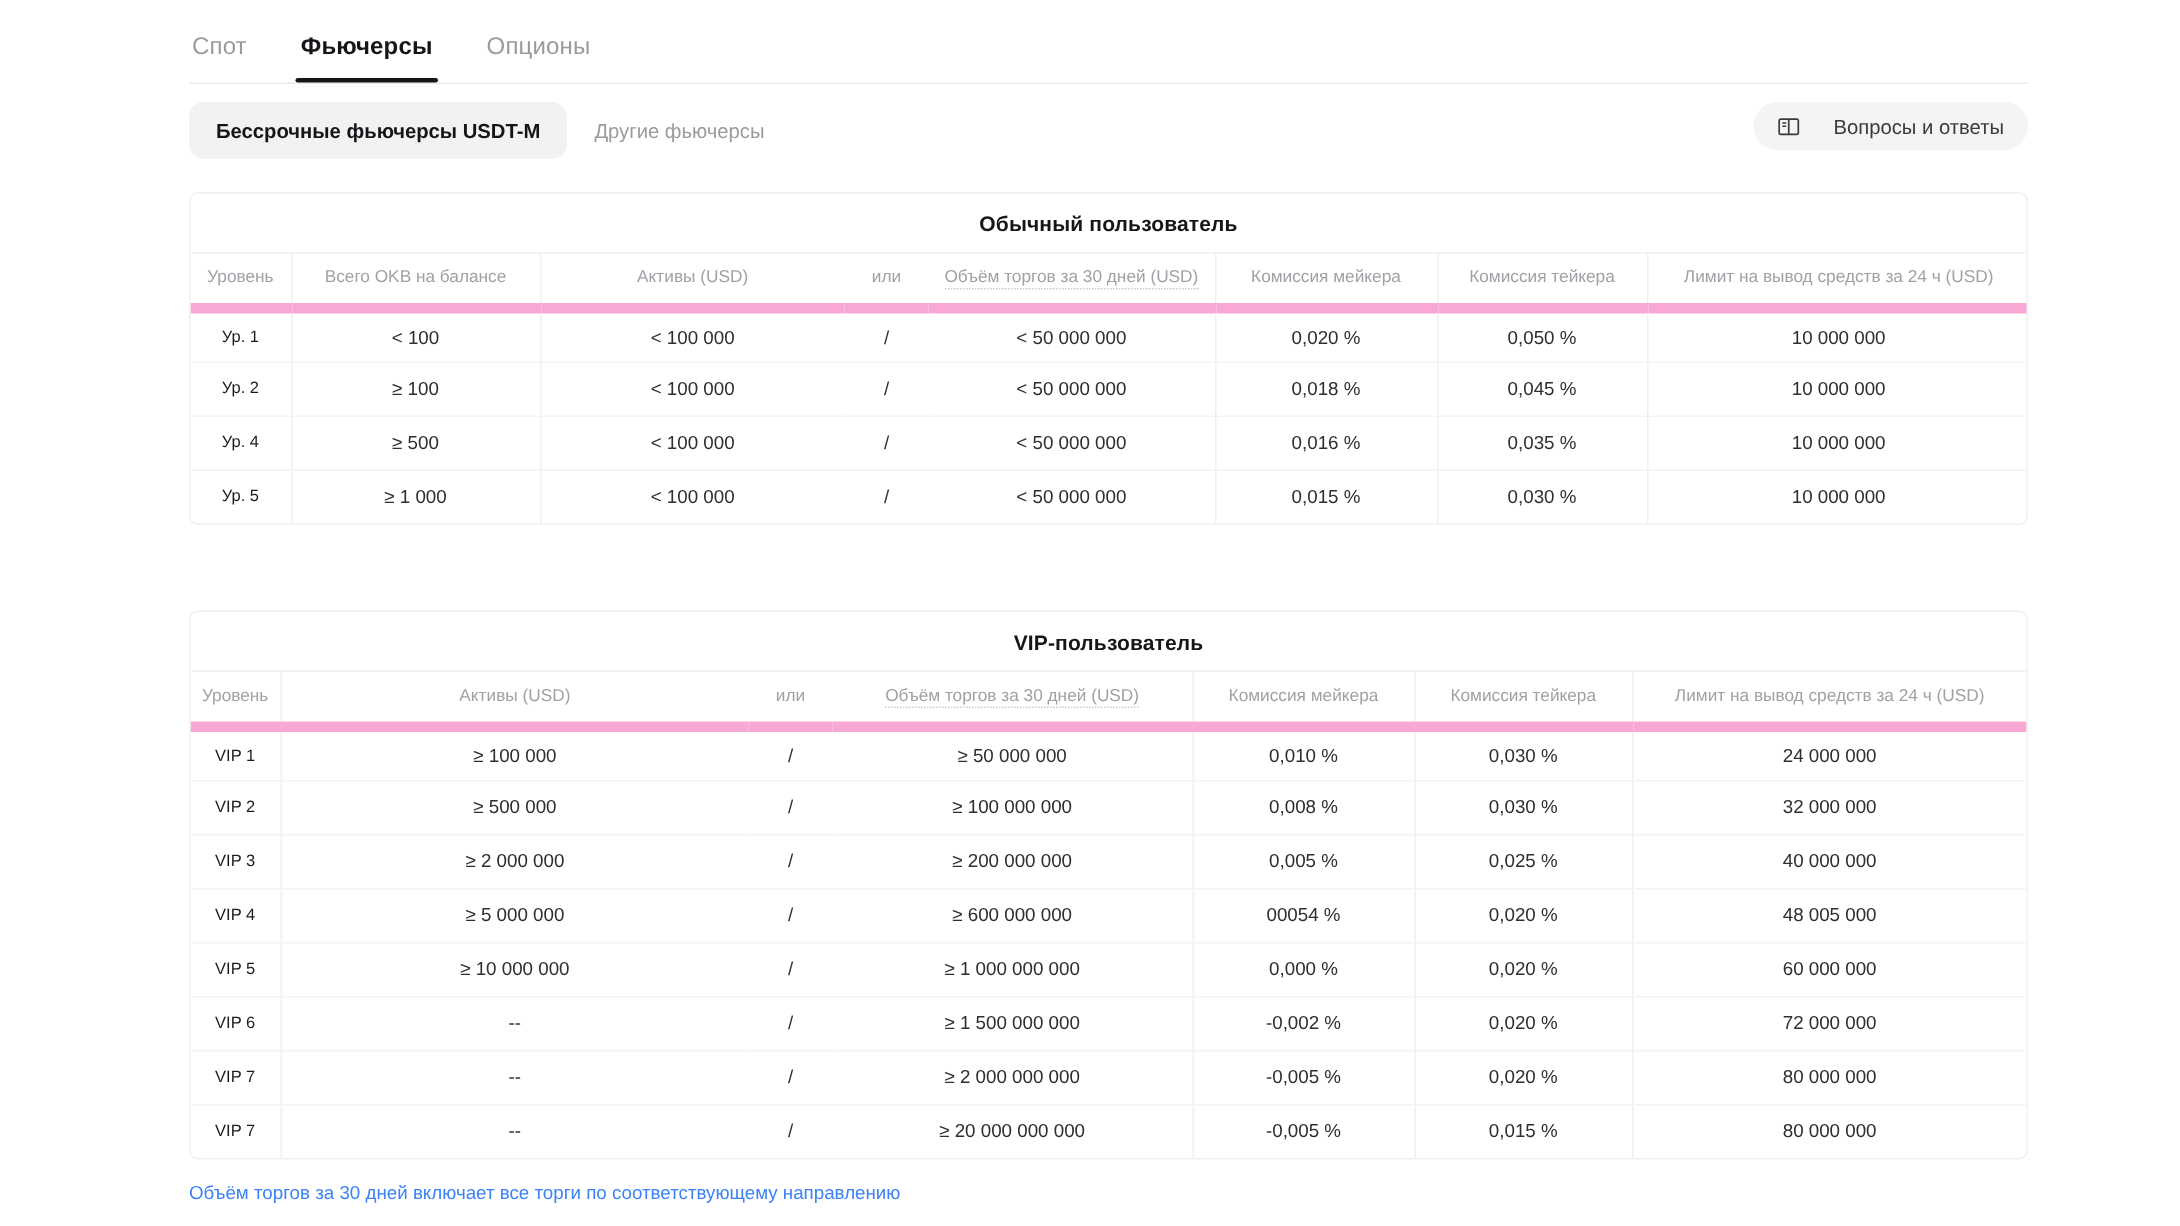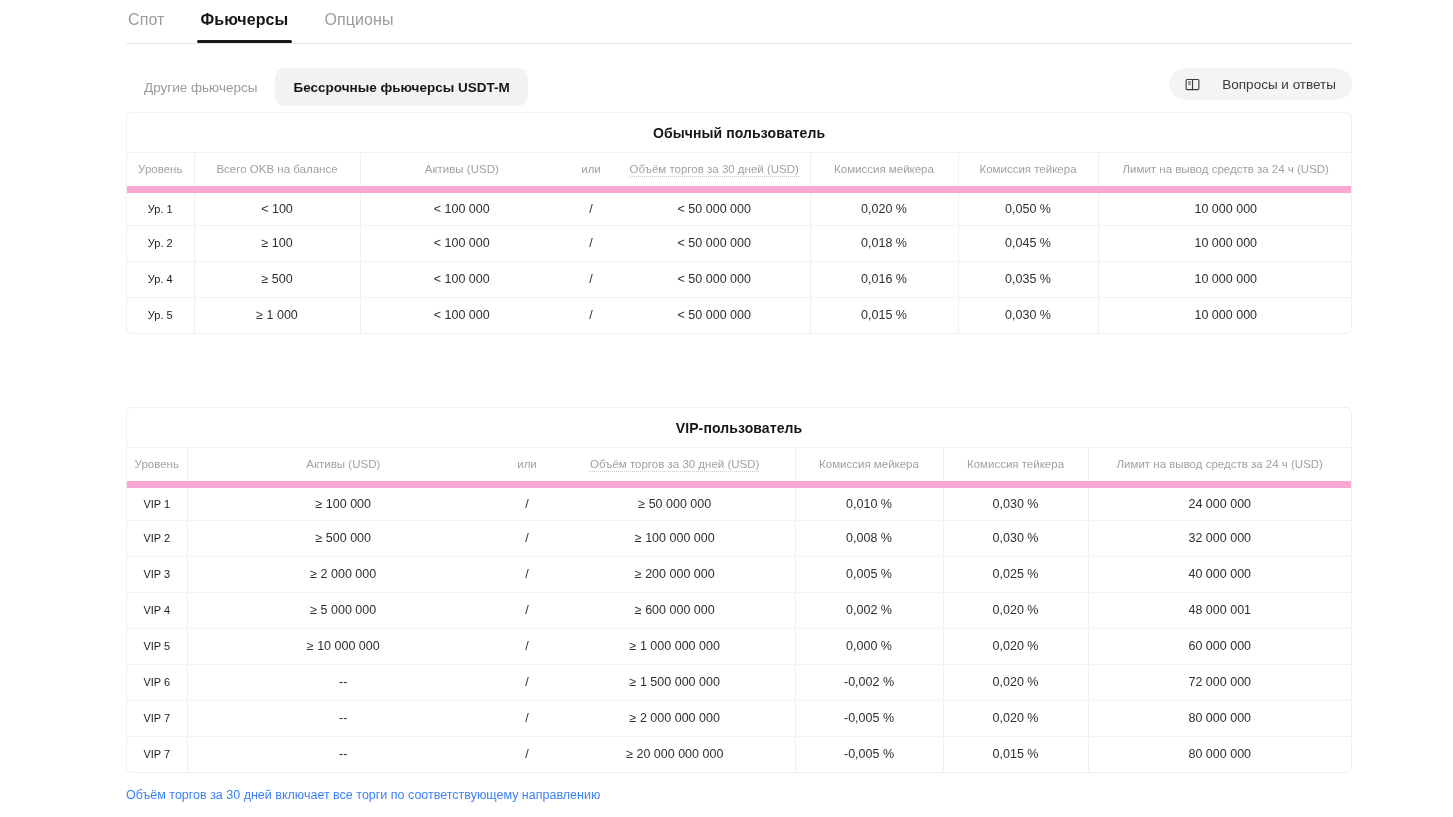--- a/index.html
+++ b/index.html
@@ -17,21 +17,21 @@
     width: 1453px;
     height: 817px;
     background: #ffffff;
     overflow: hidden;
   }
 
   
   .top-tabs {
     position: absolute;
     left: 126px;
-    top: 0;
+    top: 12px;
     width: 1226px;
     height: 44px;
     display: flex;
     align-items: flex-start;
     gap: 32px;
     border-bottom: 1px solid #eaeaea;
   }
   .top-tab {
     position: relative;
     padding: 10px 2px 12px 2px;
@@ -104,21 +104,21 @@
   
   .card {
     position: absolute;
     left: 126px;
     width: 1226px;
     border: 1px solid #f0f0f1;
     border-radius: 6px;
     background: #fff;
     overflow: hidden;
   }
-  #card-standard { top: 112px; }
+  #card-standard { top: 128px; }
   #card-vip      { top: 407px; }
 
   .card-title {
     height: 40px;
     display: flex;
     align-items: center;
     justify-content: center;
     font-size: 14px;
     font-weight: 700;
     color: #16161a;
@@ -180,22 +180,22 @@
 
 <div class="page">
 
   <div class="top-tabs">
     <div class="top-tab">Спот</div>
     <div class="top-tab active">Фьючерсы</div>
     <div class="top-tab">Опционы</div>
   </div>
 
   <div class="subbar">
+    <div class="chip selected">Бессрочные фьючерсы USDT-M</div>
     <div class="chip">Другие фьючерсы</div>
-    <div class="chip selected">Бессрочные фьючерсы USDT-M</div>
 
     <div class="faq-btn">
       <span>
         <svg width="15" height="15" viewBox="0 0 16 16" fill="none">
           <rect x="1.2" y="2.6" width="13.6" height="10.8" rx="1.2" stroke="#3a3a3e" stroke-width="1.2"></rect>
           <line x1="8" y1="2.6" x2="8" y2="13.4" stroke="#3a3a3e" stroke-width="1.2"></line>
           <line x1="3.4" y1="5.4" x2="6.2" y2="5.4" stroke="#3a3a3e" stroke-width="1.1"></line>
           <line x1="3.4" y1="7.6" x2="6.2" y2="7.6" stroke="#3a3a3e" stroke-width="1.1"></line>
         </svg>
       </span>
@@ -326,23 +326,23 @@
           <td>≥ 200 000 000</td>
           <td class="vdiv">0,005 %</td>
           <td class="vdiv">0,025 %</td>
           <td class="vdiv">40 000 000</td>
         </tr>
         <tr>
           <td class="lvl">VIP 4</td>
           <td class="vdiv">≥ 5 000 000</td>
           <td>/</td>
           <td>≥ 600 000 000</td>
-          <td class="vdiv">0,002 %</td>
-          <td class="vdiv">0,020 %</td>
-          <td class="vdiv">48 000 001</td>
+          <td class="vdiv">00054 %</td>
+          <td class="vdiv">0,020 %</td>
+          <td class="vdiv">48 005 000</td>
         </tr>
         <tr>
           <td class="lvl">VIP 5</td>
           <td class="vdiv">≥ 10 000 000</td>
           <td>/</td>
           <td>≥ 1 000 000 000</td>
           <td class="vdiv">0,000 %</td>
           <td class="vdiv">0,020 %</td>
           <td class="vdiv">60 000 000</td>
         </tr>

